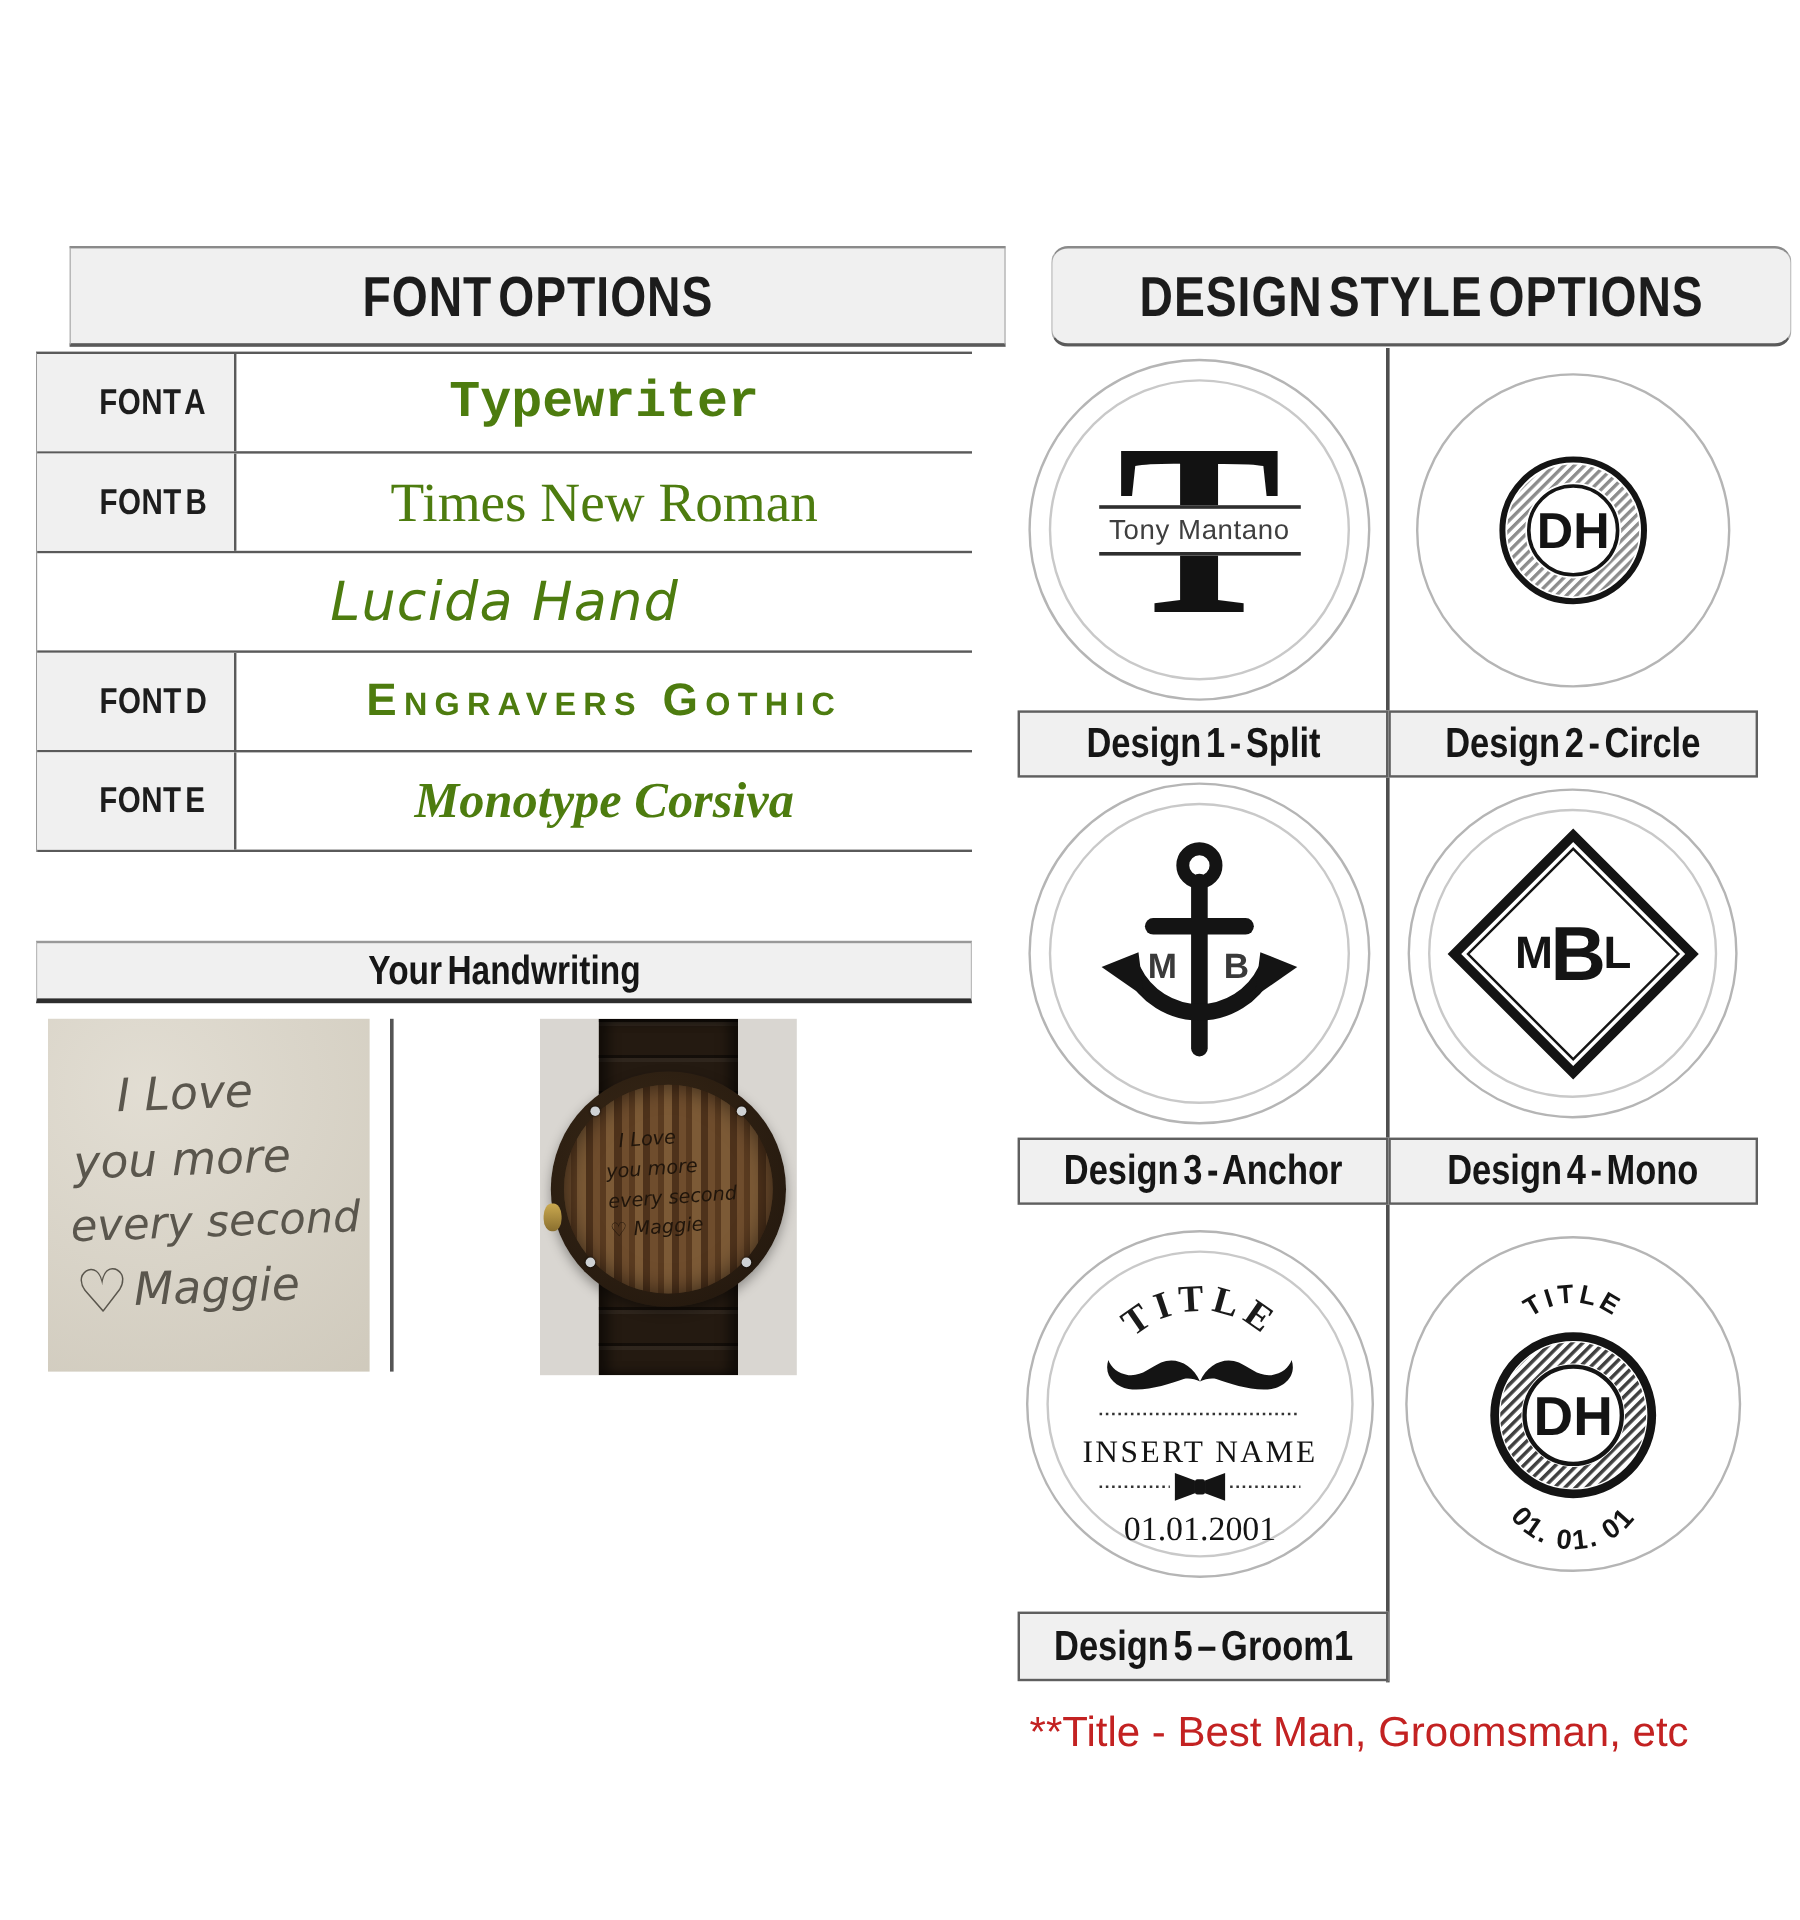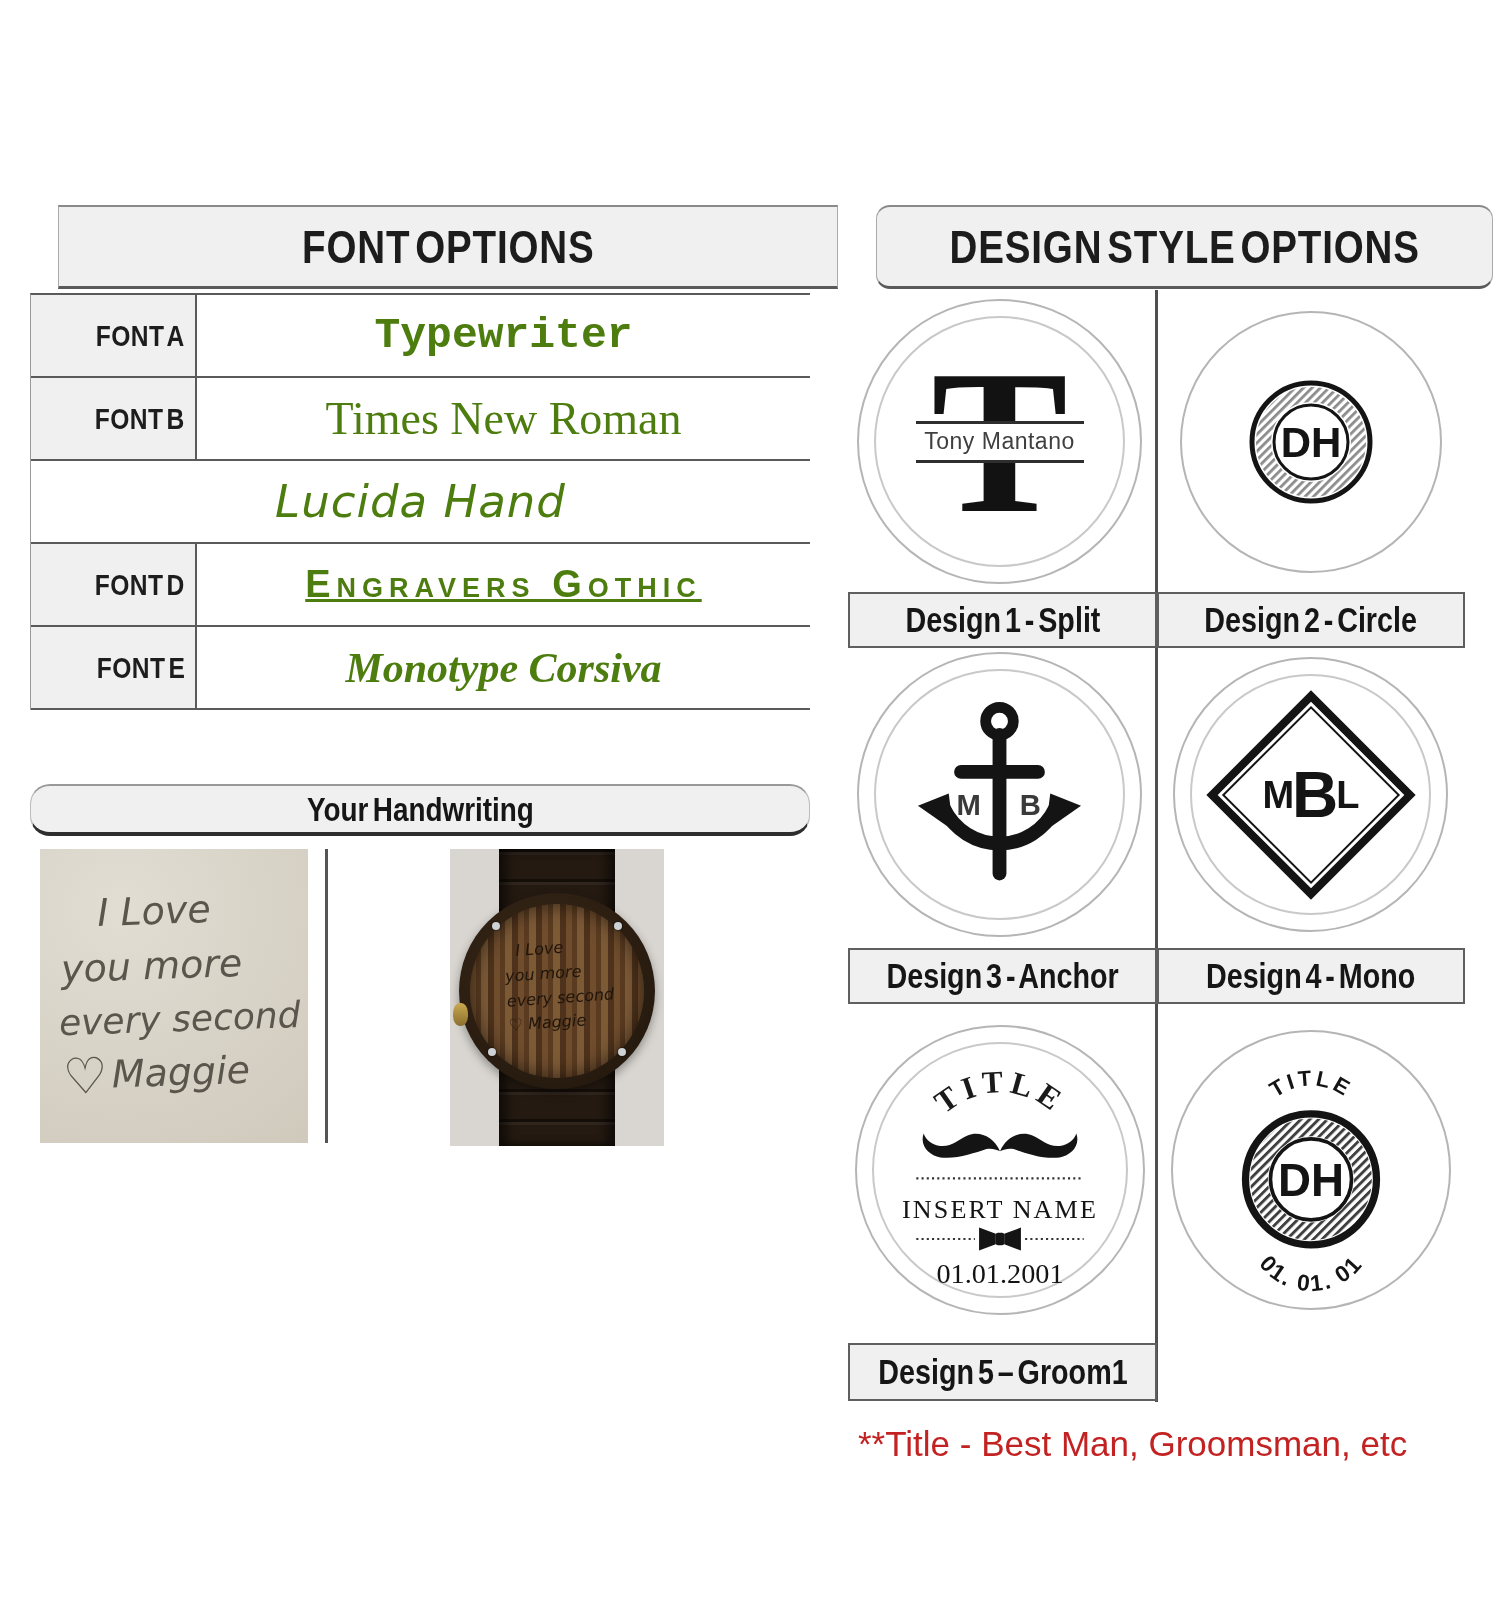--- a/index.html
+++ b/index.html
@@ -15,36 +15,36 @@
     border-left:1px solid #aaa; border-right:1px solid #aaa;
     display:flex; align-items:center; justify-content:center;margin-left:28px;
   }
   .hdr-text { font-size:47px; font-weight:700; color:#1c1c1c; letter-spacing:1px; word-spacing:-8px; }
 
   
   .font-table { position:absolute; left:30px; top:293px; width:780px; border-top:2px solid #5a5a5a; border-left:1px solid #9a9a9a; }
   .font-row { display:flex; height:83px; border-bottom:2px solid #5a5a5a; }
   .font-label-cell {
     width:166px; background:#f0f0f0; border-right:2px solid #5a5a5a;
-    display:flex; align-items:center; justify-content:flex-end;
+    display:flex; align-items:center; justify-content:flex-start;padding-left:42px;
   }
   .font-label-cell .cond { font-size:30px; font-weight:700; color:#1d1d1d; letter-spacing:0.5px; word-spacing:-5px; }
   .font-sample-cell { flex:1; display:flex; align-items:center; justify-content:center; color:#4d7c0f; }
   .sample-typewriter { font-family:"Liberation Mono", monospace; font-weight:700; font-size:43px; }
   .sample-times { font-family:"Liberation Serif", serif; font-size:46px; }
   .sample-script { font-family:"DejaVu Sans", sans-serif; font-style:italic; font-size:45px; letter-spacing:1px; }
-  .sample-engravers { font-family:"Liberation Sans", sans-serif; font-variant:small-caps; font-weight:600; font-size:38px; letter-spacing:6px;text-decoration:underline; }
+  .sample-engravers { font-family:"Liberation Sans", sans-serif; font-variant:small-caps; font-weight:600; font-size:38px; letter-spacing:6px; }
   .sample-corsiva { font-family:"Liberation Serif", serif; font-style:italic; font-weight:600; font-size:42px; }
 
   
   .hw-header {
     position:absolute; left:30px; top:784px; width:780px; height:52px;
     background:#f0f0f0; border-top:2px solid #999; border-bottom:4px solid #2e2e2e;
     border-left:1px solid #bbb; border-right:1px solid #bbb;
-    display:flex; align-items:center; justify-content:center;border-radius:20px;
+    display:flex; align-items:center; justify-content:center;
   }
   .hw-header .cond { font-size:34px; font-weight:700; color:#161616; word-spacing:-4px; }
 
   .note-photo {
     position:absolute; left:40px; top:849px; width:268px; height:294px;
     background:#d8d2c4;
     background-image:radial-gradient(circle at 30% 20%, rgba(255,255,255,0.25), rgba(0,0,0,0.04));
     overflow:hidden;
   }
   .note-text { margin:34px 0 0 18px; transform:rotate(-2deg); font-family:"DejaVu Sans", sans-serif; font-style:italic; color:#5a564d; font-size:38px; line-height:1.45; }

